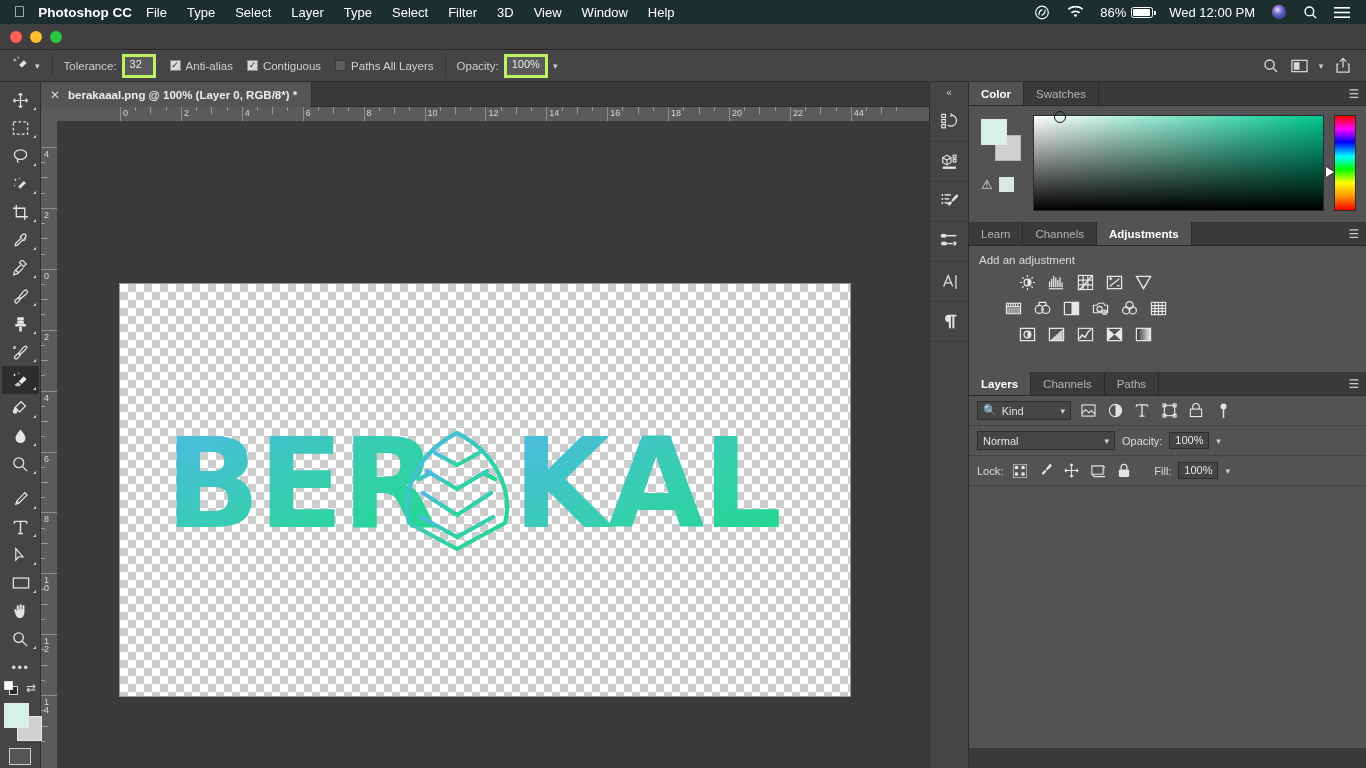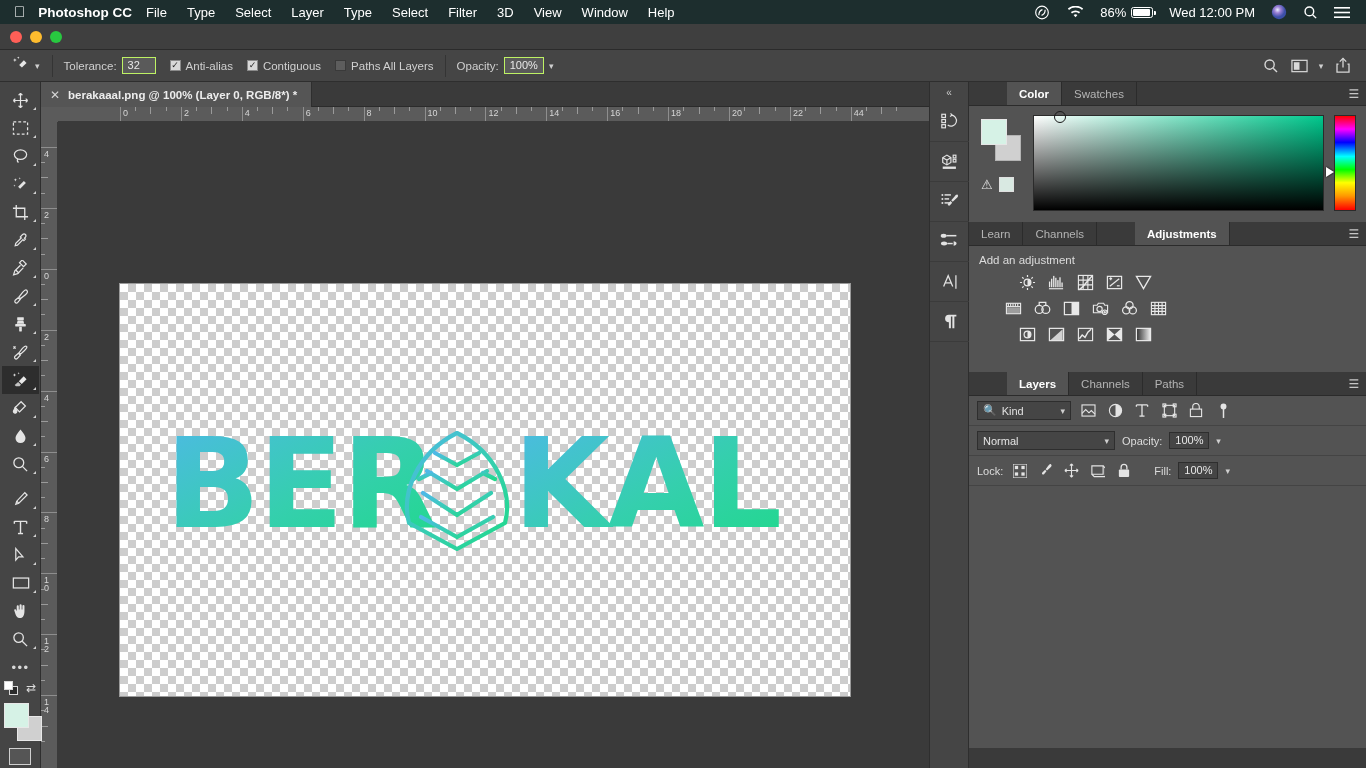--- a/index.html
+++ b/index.html
@@ -63,22 +63,22 @@
     display: flex; align-items: center; color: #d0d0d0; font-size: 11.5px;
   }
   .opt-tool {
     display: flex; align-items: center; gap: 5px;
     padding: 0 8px 0 12px; height: 100%;
   }
   .opt-tool .toolicon { font-size: 15px; color: #e0e0e0; }
   .vdiv { width: 1px; height: 22px; background: #343434; margin: 0 4px; }
   .opt-group { display: flex; align-items: center; gap: 5px; padding: 0 7px; }
   .field {
-    background: #5a5a5a; border: 1px solid #bef264; color: #e8e8e8;
-    height: 17px; line-height: 15px; font-size: 11px; padding: 0 5px;
+    background: #5a5a5a; border: 3px solid #bef264; color: #e8e8e8;
+    height: 24px; line-height: 15px; font-size: 11px; padding: 0 5px;
     min-width: 34px; text-align: left;
   }
   .cbox {
     width: 11px; height: 11px; background: #d8d8d8; border: 1px solid #8a8a8a;
     display: inline-flex; align-items: center; justify-content: center;
     color: #2a2a2a; font-size: 9px; line-height: 1;
   }
   .cbox.off { background: #5d5d5d; border-color: #3a3a3a; color: transparent; }
   .chev { font-size: 9px; color: #cfcfcf; }
   .opt-right { margin-left: auto; display: flex; align-items: center; gap: 2px; padding-right: 10px; }
@@ -187,21 +187,21 @@
   .panels { position: absolute; left: 969px; top: 82px; width: 397px; height: 686px; background: #3a3a3a; }
   .panel-head {
     display: flex; align-items: stretch; height: 24px;
     background: #3a3a3a; border-bottom: 1px solid #2b2b2b;
   }
   .ptab {
     display: flex; align-items: center; padding: 0 12px;
     font-size: 11.5px; color: #b4b4b4; background: #3a3a3a;
     border-right: 1px solid #2b2b2b;
   }
-  .ptab.active { background: #535353; color: #ffffff; font-weight: bold; margin-left: 38px; }
+  .ptab.active { background: #535353; color: #ffffff; font-weight: bold; }
   .phead-fill { flex: 1; background: #3a3a3a; border-bottom: 0; }
   .pmenu {
     width: 24px; display: flex; align-items: center; justify-content: center;
     color: #c6c6c6; font-size: 12px;
   }
   .panel-body { background: #535353; }
 
   
   .color-panel { height: 116px; position: relative; padding: 9px 10px; display: flex; gap: 10px; }
   .cp-swatches { position: relative; width: 44px; height: 98px; }

